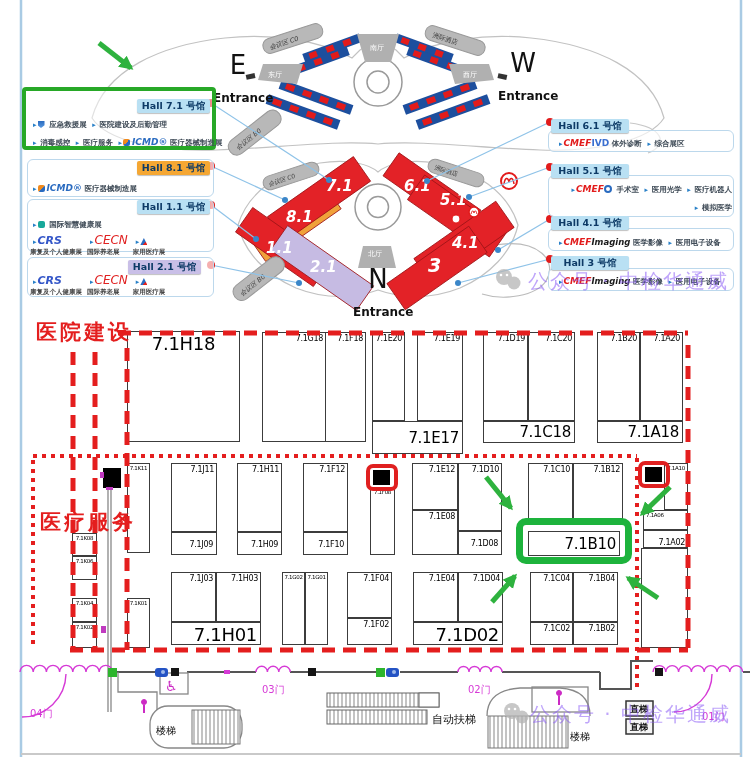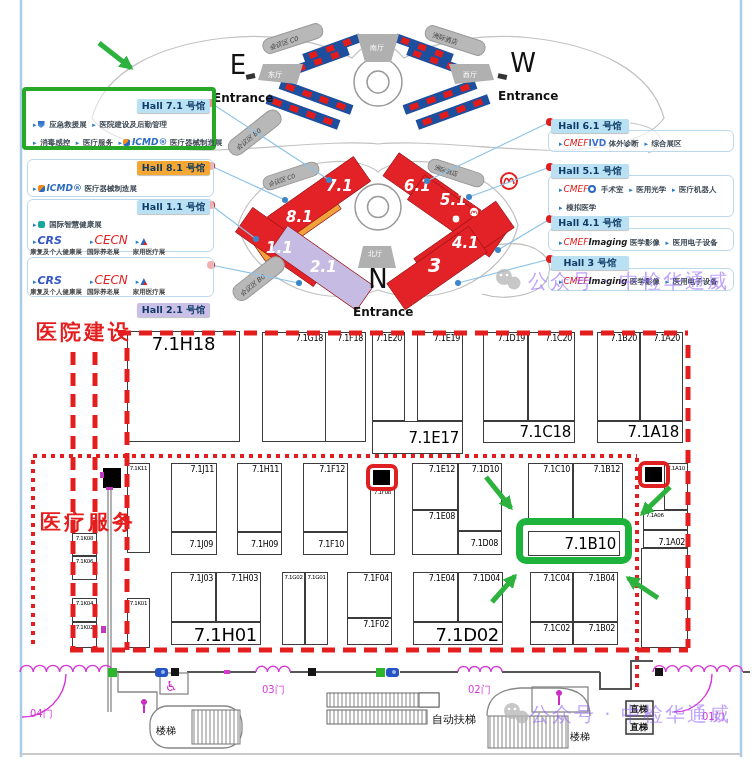--- a/index.html
+++ b/index.html
@@ -27,21 +27,21 @@
   .chip.orange{background:#f5a733;} .chip.purple{background:#c9bfe7;}
   .pbox{position:absolute;border:1.5px solid #bcd8ec;border-radius:6px;background:rgba(255,255,255,.65);z-index:20;box-sizing:border-box;}
   .green-frame{position:absolute;left:22px;top:87px;width:194px;height:63px;border:4px solid #27a827;
         border-radius:4px;z-index:21;box-sizing:border-box;background:rgba(255,255,255,.5);}
   .pbody{position:absolute;z-index:23;}
   .prow{margin:1px 0;line-height:13px;white-space:nowrap;}
   .blt{color:#2980c8;font-size:7px;margin:0 1px 0 3px;}
   .itxt{font-size:7.5px;color:#3f4b57;font-weight:bold;}
   .b-crs{color:#3456c8;font-weight:bold;font-style:italic;font-size:11px;}
   .b-cecn{color:#e02020;font-weight:normal;font-style:italic;font-size:12px;}
-  .b-cmef{color:#e21b1b;font-weight:normal;font-style:italic;font-size:9px;}
+  .b-cmef{color:#e21b1b;font-weight:bold;font-style:italic;font-size:9px;}
   .b-ivd{color:#3a6fd0;font-weight:bold;font-size:9px;}
   .b-img{color:#1a1a1a;font-weight:bold;font-style:italic;font-size:8.5px;}
   .b-icmd{color:#2a6bc0;font-weight:bold;font-style:italic;font-size:9px;}
   .ic{display:inline-block;width:7px;height:7px;margin-right:2px;vertical-align:-1px;}
   .ic-shield{background:linear-gradient(#2a6bc0,#5a9ae0);clip-path:polygon(0 0,100% 0,100% 60%,50% 100%,0 60%);}
   .ic-icmd{background:linear-gradient(135deg,#f08a1d 50%,#2a6bc0 50%);border-radius:2px;}
   .ic-teal{background:#18a89a;border-radius:2px;}
   .ic-plane{background:linear-gradient(135deg,#2a6bc0 70%,#e02020 70%);clip-path:polygon(50% 0,100% 100%,0 100%);}
   .ic-scope{width:8px;height:8px;border:2px solid #2a6bc0;border-radius:50%;background:#fff;box-sizing:border-box;}
   .col{display:inline-block;vertical-align:top;margin-right:5px;}
@@ -517,21 +517,21 @@
   <div class="pbox" style="left:27px;top:199px;width:187px;height:53px;"></div>
   <div class="pbox" style="left:27px;top:257px;width:187px;height:40px;"></div>
   <div class="pbox" style="left:548px;top:130px;width:186px;height:22px;"></div>
   <div class="pbox" style="left:548px;top:175px;width:186px;height:42px;"></div>
   <div class="pbox" style="left:548px;top:228px;width:186px;height:23px;"></div>
   <div class="pbox" style="left:548px;top:268px;width:186px;height:23px;"></div>
 
   <div class="chip" style="left:137px;top:99px;">Hall 7.1 号馆</div>
   <div class="chip orange" style="left:137px;top:161px;">Hall 8.1 号馆</div>
   <div class="chip" style="left:137px;top:200px;">Hall 1.1 号馆</div>
-  <div class="chip purple" style="left:137px;top:260px;margin-top:43px;">Hall 2.1 号馆</div>
+  <div class="chip purple" style="left:128px;top:260px;">Hall 2.1 号馆</div>
   <div class="chip" style="left:551px;top:119px;width:78px;">Hall 6.1 号馆</div>
   <div class="chip" style="left:551px;top:164px;width:78px;">Hall 5.1 号馆</div>
   <div class="chip" style="left:551px;top:216px;width:78px;">Hall 4.1 号馆</div>
   <div class="chip" style="left:551px;top:256px;width:78px;">Hall 3 号馆</div>
 
   <div class="pbody" style="left:30px;top:114px;width:184px;">
       <div class="prow"><span class="blt">▸</span><span class="ic ic-shield"></span><span class="itxt"> 应急救援展  </span><span class="blt">▸</span><span class="itxt"> 医院建设及后勤管理  </span></div>
       <div class="prow"><span class="blt">▸</span><span class="itxt"> 消毒感控  </span><span class="blt">▸</span><span class="itxt"> 医疗服务  </span><span class="blt">▸</span><span class="ic ic-icmd"></span><span class="b-icmd">ICMD®</span><span class="itxt"> 医疗器械制造展  </span></div>
     </div>
   <div class="pbody" style="left:30px;top:178px;width:184px;">
@@ -540,21 +540,21 @@
   <div class="pbody" style="left:30px;top:214px;width:184px;">
       <div class="prow"><span class="blt">▸</span><span class="ic ic-teal"></span><span class="itxt"> 国际智慧健康展  </span></div>
       <div class="prow"><span class="col"><div class="b1"><span class="blt">▸</span><span class="b-crs">CRS</span></div><div class="t1">康复及个人健康展</div></span><span class="col"><div class="b1"><span class="blt">▸</span><span class="b-cecn">CECN</span></div><div class="t1">国际养老展</div></span><span class="col"><div class="b1"><span class="blt">▸</span><span class="ic ic-plane"></span></div><div class="t1">家用医疗展</div></span></div>
     </div>
   <div class="pbody" style="left:30px;top:272px;width:184px;">
       <div class="prow"><span class="col"><div class="b1"><span class="blt">▸</span><span class="b-crs">CRS</span></div><div class="t1">康复及个人健康展</div></span><span class="col"><div class="b1"><span class="blt">▸</span><span class="b-cecn">CECN</span></div><div class="t1">国际养老展</div></span><span class="col"><div class="b1"><span class="blt">▸</span><span class="ic ic-plane"></span></div><div class="t1">家用医疗展</div></span></div>
     </div>
   <div class="pbody" style="left:556px;top:133px;width:176px;">
       <div class="prow"><span class="blt">▸</span><span class="b-cmef">CMEF</span><span class="b-ivd">IVD</span><span class="itxt"> 体外诊断  </span><span class="blt">▸</span><span class="itxt"> 综合展区  </span></div>
     </div>
-  <div class="pbody" style="left:556px;top:179px;width:176px;">
+  <div class="pbody" style="left:556px;top:179px;width:176px;text-align:right;">
       <div class="prow"><span class="blt">▸</span><span class="b-cmef">CMEF</span><span class="ic ic-scope"></span><span class="itxt"> 手术室  </span><span class="blt">▸</span><span class="itxt"> 医用光学  </span><span class="blt">▸</span><span class="itxt"> 医疗机器人  </span></div>
       <div class="prow"><span class="blt">▸</span><span class="itxt"> 模拟医学  </span></div>
     </div>
   <div class="pbody" style="left:556px;top:232px;width:176px;">
       <div class="prow"><span class="blt">▸</span><span class="b-cmef">CMEF</span><span class="b-img">Imaging</span><span class="itxt"> 医学影像  </span><span class="blt">▸</span><span class="itxt"> 医用电子设备  </span></div>
     </div>
   <div class="pbody" style="left:556px;top:271px;width:176px;">
       <div class="prow"><span class="blt">▸</span><span class="b-cmef">CMEF</span><span class="b-img">Imaging</span><span class="itxt"> 医学影像  </span><span class="blt">▸</span><span class="itxt"> 医用电子设备  </span></div>
     </div>
 

